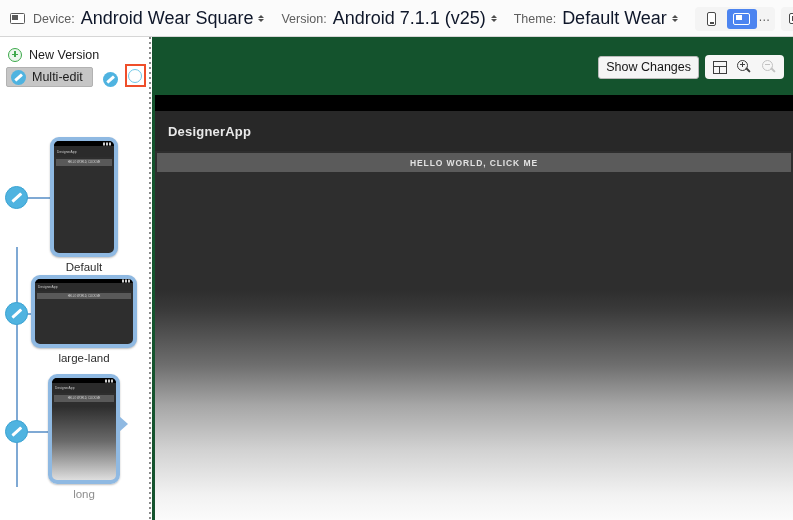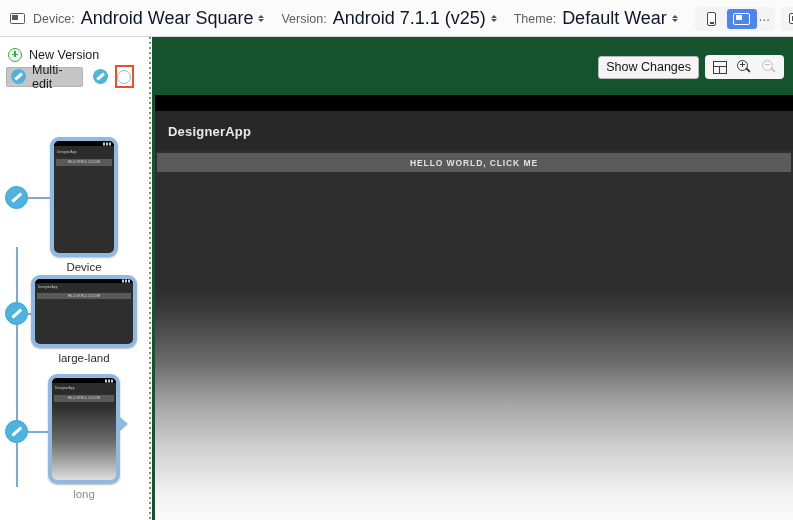--- a/index.html
+++ b/index.html
@@ -115,22 +115,22 @@
     box-sizing:border-box;position:relative;margin-right:7px;background:#eaf7ec;
   }
   .plus-icon:before,.plus-icon:after{
     content:"";position:absolute;background:#3da94b;
   }
   .plus-icon:before{left:2.8px;top:5.2px;width:6px;height:1.6px;}
   .plus-icon:after{left:5.2px;top:2.8px;width:1.6px;height:6px;}
   .nv-label{font-size:12.5px;color:#1d1d1d;}
 
   .multiedit-row{
-    position:absolute;left:6px;top:29px;width:128px;height:21px;
-    display:flex;align-items:center;
+    position:absolute;left:6px;top:29px;width:140px;height:21px;
+    display:flex;align-items:flex-end;
   }
   .multiedit-btn{
     width:94px;height:20px;background:#c6c6c6;border:1px solid #b2b2b2;
     border-radius:2px;display:flex;align-items:center;padding-left:4px;
     box-sizing:border-box;cursor:pointer;
   }
   .pencil{
     width:15px;height:15px;border-radius:50%;background:#4fb3e0;
     position:relative;flex:0 0 auto;
   }
@@ -362,21 +362,21 @@
               </span>
           </div>
           <div class="t-appbar" style="height:11px;">
             <span class="t-apptitle">DesignerApp</span>
           </div>
           <div class="t-button" style="height:7px;">
             <span>HELLO WORLD, CLICK ME</span>
           </div>
           <div class="t-body"></div>
         </div>
-        <div class="thumb-label">Device</div>
+        <div class="thumb-label">Default</div>
       </div>
 
       <div class="thumb" style="left:48px;top:279px;width:72px;">
         <div class="thumb-frame sel" style="width:72px;height:110px;display:flex;flex-direction:column;background:linear-gradient(to bottom,#2e2e2e 0%,#2e2e2e 28%,#6a6a6a 62%,#b9b9b9 88%,#dedede 100%);">
             <div class="t-status" style="height:5px;">
               <span class="t-dots">
                 <span></span>
                 <span></span>
                 <span></span>
               </span>

